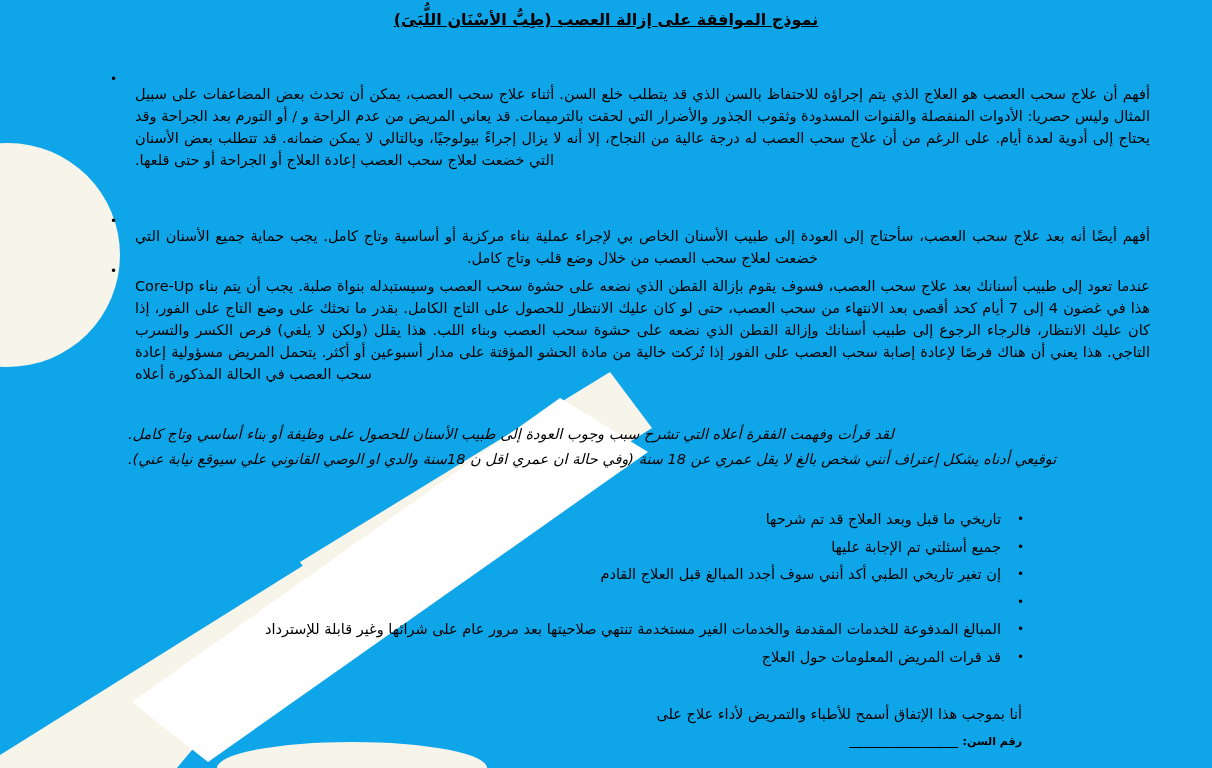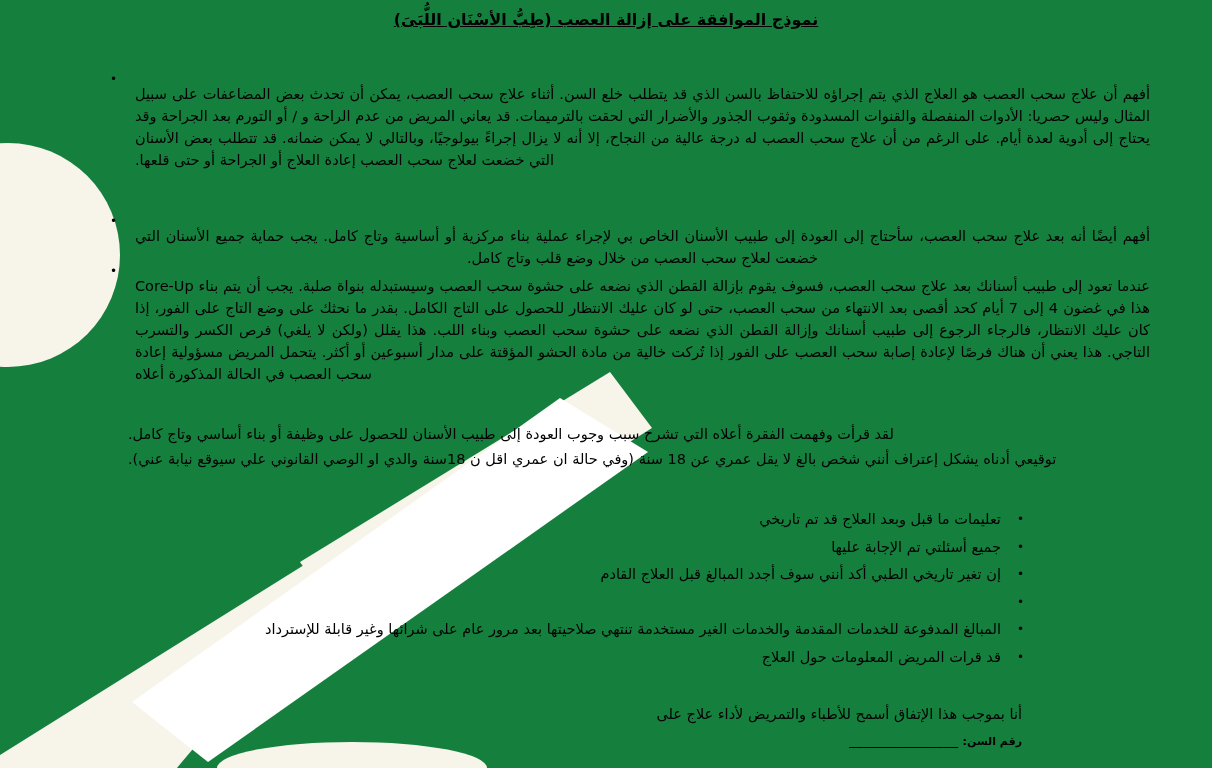--- a/index.html
+++ b/index.html
@@ -1,17 +1,17 @@
 <!DOCTYPE html>
 <html lang="ar"><head>
 <meta charset="utf-8">
 <style>
   html,body{margin:0;padding:0;background:#e8e8e8;}
   .page{
-    position:relative;width:1212px;height:768px;background:#15803d;overflow:hidden;
+    position:relative;width:1212px;height:768px;background:#0ea5e9;overflow:hidden;
     font-family:"DejaVu Sans",sans-serif;color:#000;margin:0 auto;
   }
   .wm{position:absolute;left:0;top:0;z-index:0;}
   .content{position:absolute;inset:0;z-index:1;}
   .doc-title{
     position:absolute;top:10px;left:0;right:0;text-align:center;direction:rtl;
     font-size:16px;font-weight:bold;
   }
   .doc-title span{text-decoration:underline;}
   .bullet-row{position:absolute;left:110px;width:1040px;display:flex;align-items:flex-start;}
@@ -19,21 +19,21 @@
   .bullet-text{
     flex:1;direction:rtl;text-align:justify;text-align-last:left;
     font-size:14.5px;line-height:22px;margin-top:16px;
   }
   .bullet-text.last-center{text-align-last:center;}
   .b1{top:67px;}
   .b2{top:209px;}
   .b3{top:259px;}
   .para{
     position:absolute;left:128px;width:1021px;direction:rtl;
-    text-align:justify;text-align-last:left;font-size:14.5px;line-height:22px;
+    text-align:justify;text-align-last:left;font-size:14.5px;line-height:22px;font-style:italic;
   }
   .p1{top:423px;}
   .p2{top:448px;}
   .checklist{
     position:absolute;top:508px;right:188px;margin:0;padding:0;list-style:none;direction:rtl;
   }
   .checklist li{
     display:flex;align-items:flex-start;gap:16px;margin-bottom:5.5px;
     font-size:14.5px;line-height:22px;white-space:nowrap;
   }
@@ -78,21 +78,21 @@
       <span class="bullet-dot">•</span>
       <div class="bullet-text">عندما تعود إلى طبيب أسنانك بعد علاج سحب العصب، فسوف يقوم بإزالة القطن الذي نضعه على حشوة سحب العصب وسيستبدله بنواة صلبة. يجب أن يتم بناء Core-Up هذا في غضون 4 إلى 7 أيام كحد أقصى بعد الانتهاء من سحب العصب، حتى لو كان عليك الانتظار للحصول على التاج الكامل. بقدر ما نحثك على وضع التاج على الفور، إذا كان عليك الانتظار، فالرجاء الرجوع إلى طبيب أسنانك وإزالة القطن الذي نضعه على حشوة سحب العصب وبناء اللب. هذا يقلل (ولكن لا يلغي) فرص الكسر والتسرب التاجي. هذا يعني أن هناك فرصًا لإعادة إصابة سحب العصب على الفور إذا تُركت خالية من مادة الحشو المؤقتة على مدار أسبوعين أو أكثر. يتحمل المريض مسؤولية إعادة سحب العصب في الحالة المذكورة أعلاه</div>
     </div>
 
     <div class="para p1">لقد قرأت وفهمت الفقرة أعلاه التي تشرح سبب وجوب العودة إلى طبيب الأسنان للحصول على وظيفة أو بناء أساسي وتاج كامل.</div>
     <div class="para p2">توقيعي أدناه يشكل إعتراف أنني شخص بالغ لا يقل عمري عن 18 سنة (وفي حالة ان عمري اقل ن 18سنة والدي او الوصي القانوني علي سيوقع نيابة عني).</div>
 
     <ul class="checklist">
       <li>
         <span class="check-dot">•</span>
-        <span>تعليمات ما قبل وبعد العلاج قد تم تاريخي</span>
+        <span>تاريخي ما قبل وبعد العلاج قد تم شرحها</span>
       </li>
       <li>
         <span class="check-dot">•</span>
         <span>جميع أسئلتي تم الإجابة عليها</span>
       </li>
       <li>
         <span class="check-dot">•</span>
         <span>إن تغير تاريخي الطبي أكد أنني سوف أجدد المبالغ قبل العلاج القادم</span>
       </li>
       <li>

